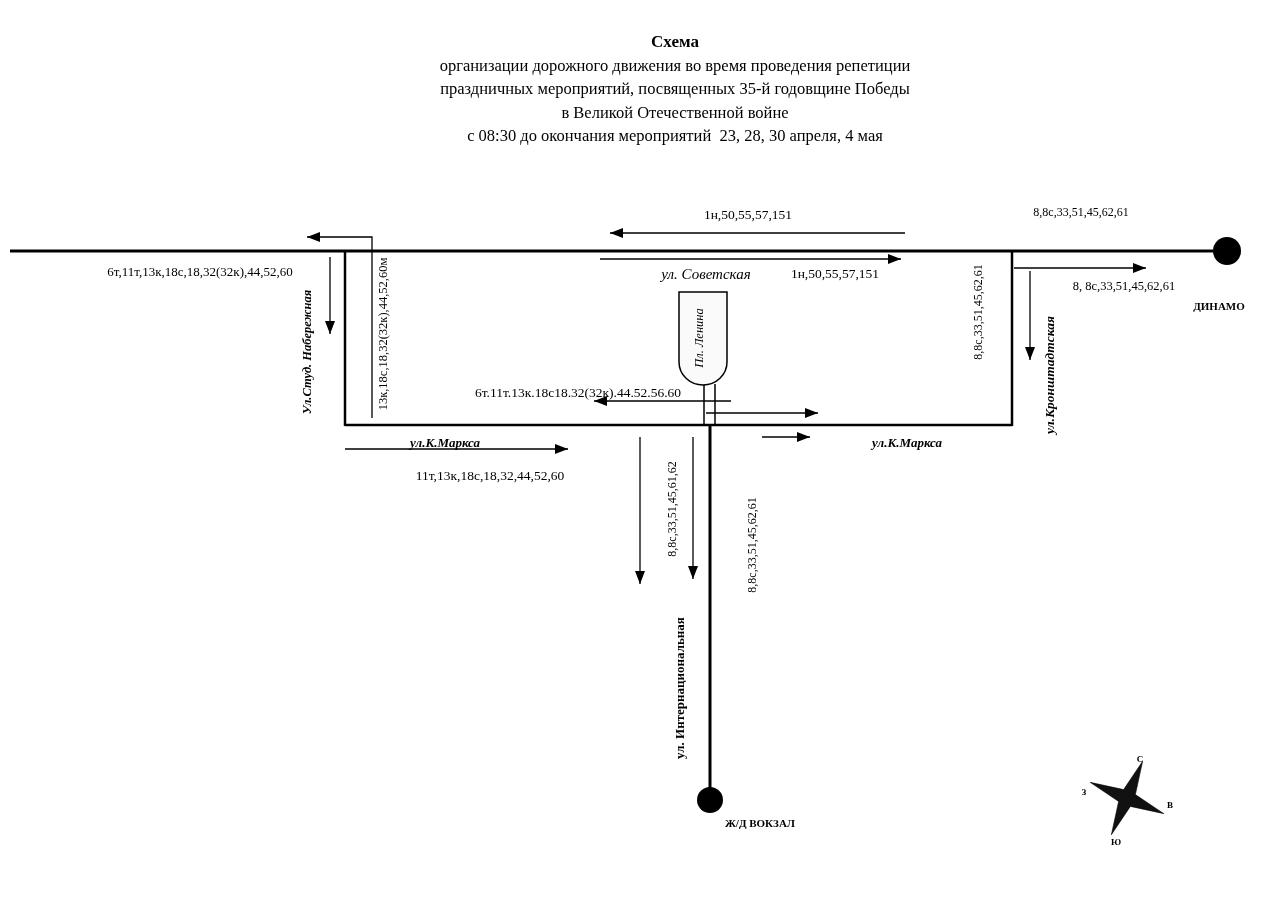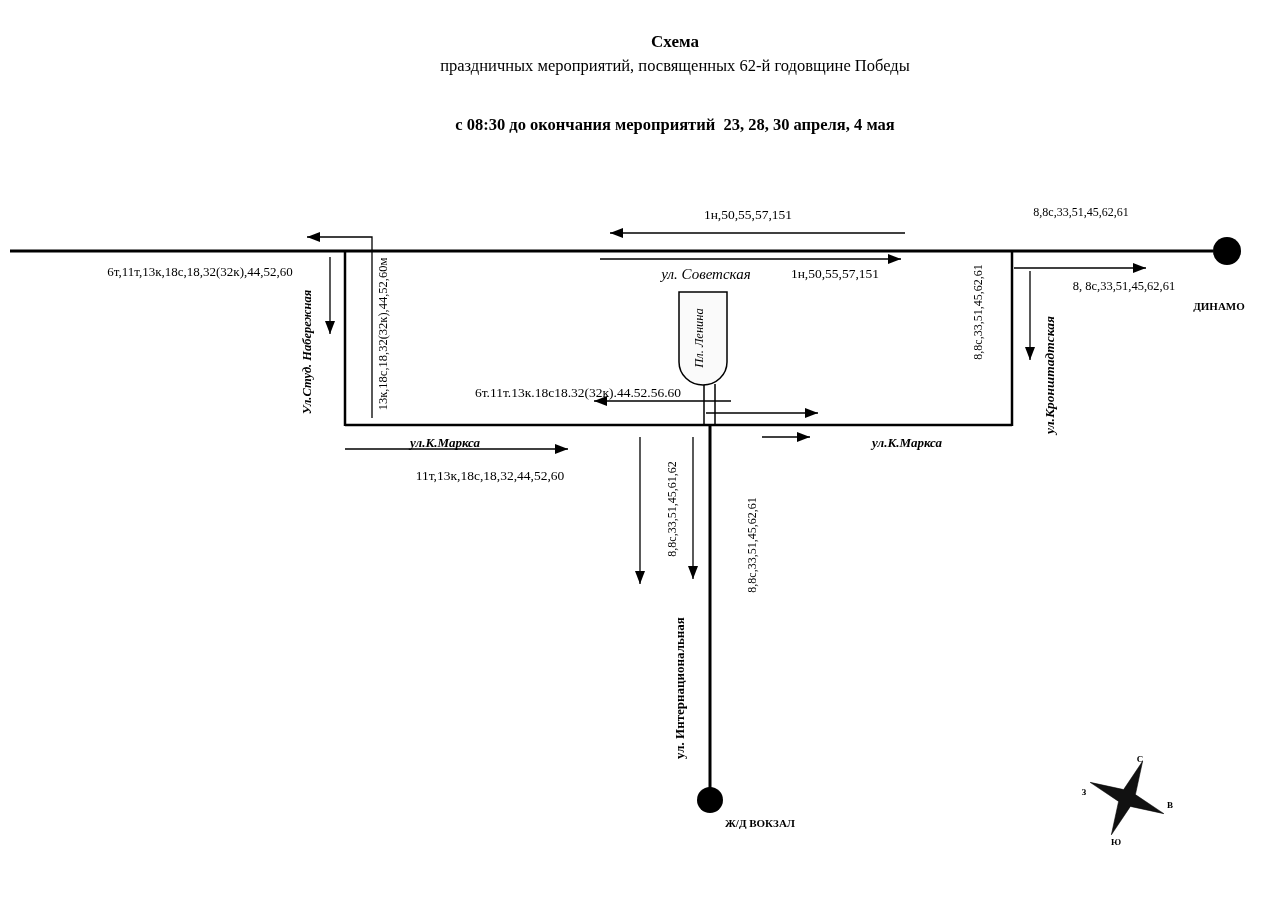--- a/index.html
+++ b/index.html
@@ -1,37 +1,39 @@
 <!DOCTYPE html>
 <html><head>
 <meta charset="utf-8">
 <style>
   html,body{margin:0;padding:0;background:#fff;width:1280px;height:905px;overflow:hidden;}
   body{font-family:"Liberation Serif",serif;color:#000;position:relative;}
   .stage{position:absolute;left:0;top:0;width:1280px;height:758px;border-radius:13px;}
   .header{position:absolute;left:330px;top:30px;width:690px;text-align:center;line-height:23.5px;font-size:16.5px;}
   .header div{white-space:pre-wrap;}
-  .h-bold{font-weight:bold;margin-top:36px;}
+  .h-bold{font-weight:normal;}
   .h-title{font-size:17px;font-weight:bold;}
   svg{position:absolute;left:0;top:0;}
   svg text{font-family:"Liberation Serif",serif;fill:#000;}
   .route-lbl{font-size:13.5px;}
   .route-sm{font-size:12px;}
   .street{font-weight:bold;font-style:italic;font-size:13px;}
   .street-it{font-style:italic;font-size:15px;}
   .terminal-lbl{font-weight:bold;font-size:11px;}
 </style>
 </head>
 <body>
 
 <div class="stage">
 
   <div class="header">
     <div class="h-title">Схема</div>
-    <div>праздничных мероприятий, посвященных 62-й годовщине Победы</div>
+    <div>организации дорожного движения во время проведения репетиции</div>
+    <div>праздничных мероприятий, посвященных 35-й годовщине Победы</div>
+    <div>в Великой Отечественной войне</div>
     <div class="h-bold">с 08:30 до окончания мероприятий  23, 28, 30 апреля, 4 мая</div>
   </div>
 
   <svg width="1280" height="905" viewBox="0 0 1280 905">
     <defs>
       <marker id="ah" markerUnits="userSpaceOnUse" markerWidth="14" markerHeight="10" refX="13" refY="5" orient="auto">
         <path d="M0,0 L13,5 L0,10 Z" fill="#000"></path>
       </marker>
     </defs>
 

